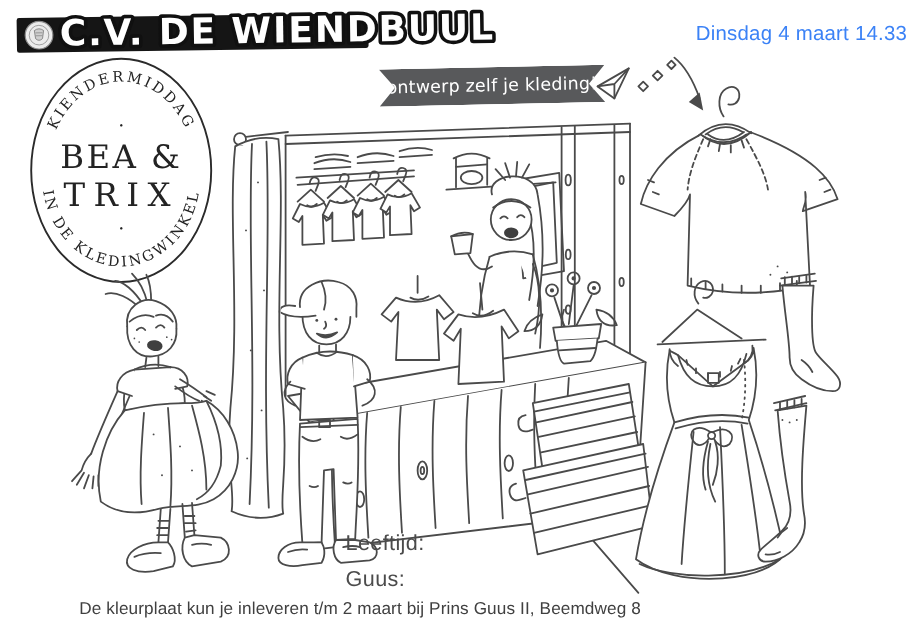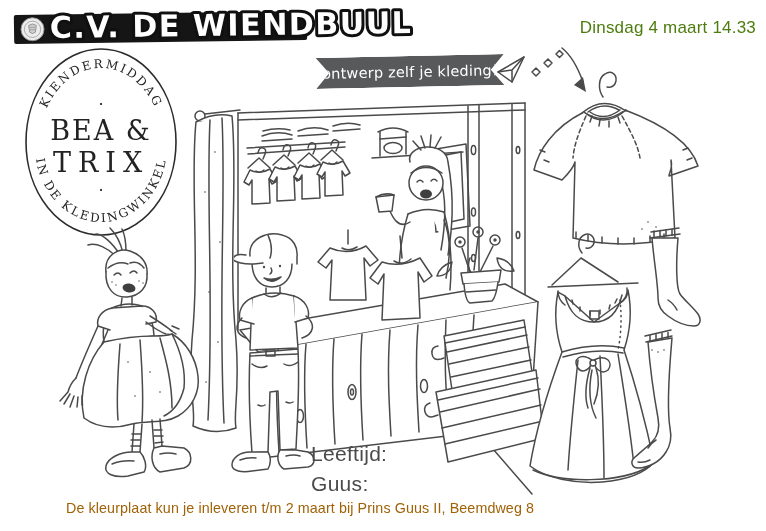--- a/index.html
+++ b/index.html
@@ -21,21 +21,21 @@
     position:absolute;left:44px;top:2px;width:386px;height:50px;
   }
   .logo-svg text{
     font-family:"DejaVu Sans", sans-serif;font-weight:bold;
     fill:#ffffff;stroke:#101010;stroke-width:6px;
     paint-order:stroke;stroke-linejoin:round;
     letter-spacing:1px;
   }
   .datetime{
     position:absolute;right:10px;top:18px;
-    font-size:17px;color:#4d7c0f;letter-spacing:0.2px;
+    font-size:17px;color:#3b82f6;letter-spacing:0.2px;
   }
   
   .stamp{position:absolute;left:22px;top:44px;width:158px;height:196px;}
   .stamp text{fill:#232323;}
   .stamp .arc{font-family:"DejaVu Serif", serif;font-size:12px;letter-spacing:2.2px;}
   .stamp .big{font-family:"DejaVu Serif", serif;font-size:27px;}
   .stamp .dot{font-family:"DejaVu Serif", serif;font-size:16px;}
   
   .ribbon{
     position:absolute;left:316px;top:56px;width:188px;height:31px;
@@ -45,27 +45,27 @@
     transform:rotate(-1.2deg);
   }
   .ribbon span{
     font-size:14.5px;letter-spacing:0.2px;font-family:"DejaVu Sans", sans-serif;
   }
   
   .art{position:absolute;left:0;top:0;width:766px;height:531px;}
   .art path,.art circle,.art ellipse,.art line{vector-effect:none;}
   
   .field-label{
-    position:absolute;left:311px;font-size:21px;color:#4b4b4b;letter-spacing:0.3px;
+    position:absolute;left:288px;font-size:18px;color:#4b4b4b;letter-spacing:0.3px;
   }
   .lbl-age{top:442px;}
   .lbl-name{top:472px;}
   
   .footer-note{
-    position:absolute;left:66px;top:500px;font-size:14.3px;color:#a16207;
+    position:absolute;left:66px;top:500px;font-size:14.3px;color:#404040;
     letter-spacing:0.1px;
   }
 </style>
 </head>
 <body>
 
 <div class="band">
   <svg class="crest" viewBox="0 0 26 26">
     <circle cx="13" cy="13" r="12" fill="#ececec" stroke="#8a8a8a" stroke-width="1"></circle>
     <circle cx="13" cy="13" r="8.5" fill="none" stroke="#9a9a9a" stroke-width="0.8"></circle>

